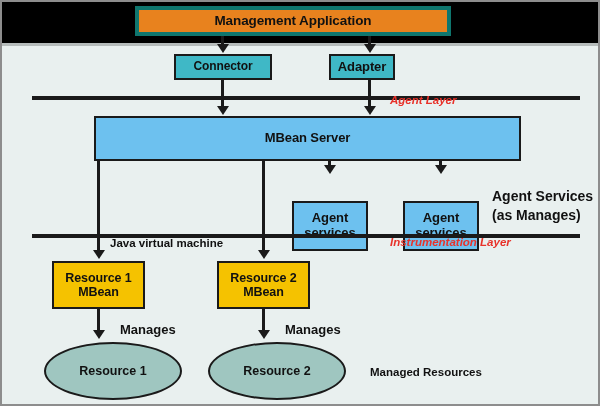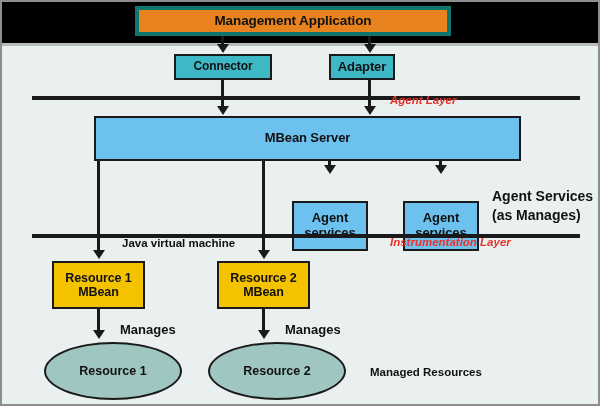--- a/index.html
+++ b/index.html
@@ -152,21 +152,21 @@
 
   
   .text-label {
     position: absolute;
     color: #111111;
     font-weight: bold;
     font-size: 11.5px;
     white-space: nowrap;
     line-height: 1.35;
   }
-  .label-jvm { left: 120px; top: 234px; }
+  .label-jvm { left: 108px; top: 234px; }
   .label-agent-services {
     left: 490px;
     top: 185px;
     font-size: 14px;
   }
   .label-managed { left: 368px; top: 363px; }
 
   .manages-label {
     position: absolute;
     color: #111111;

